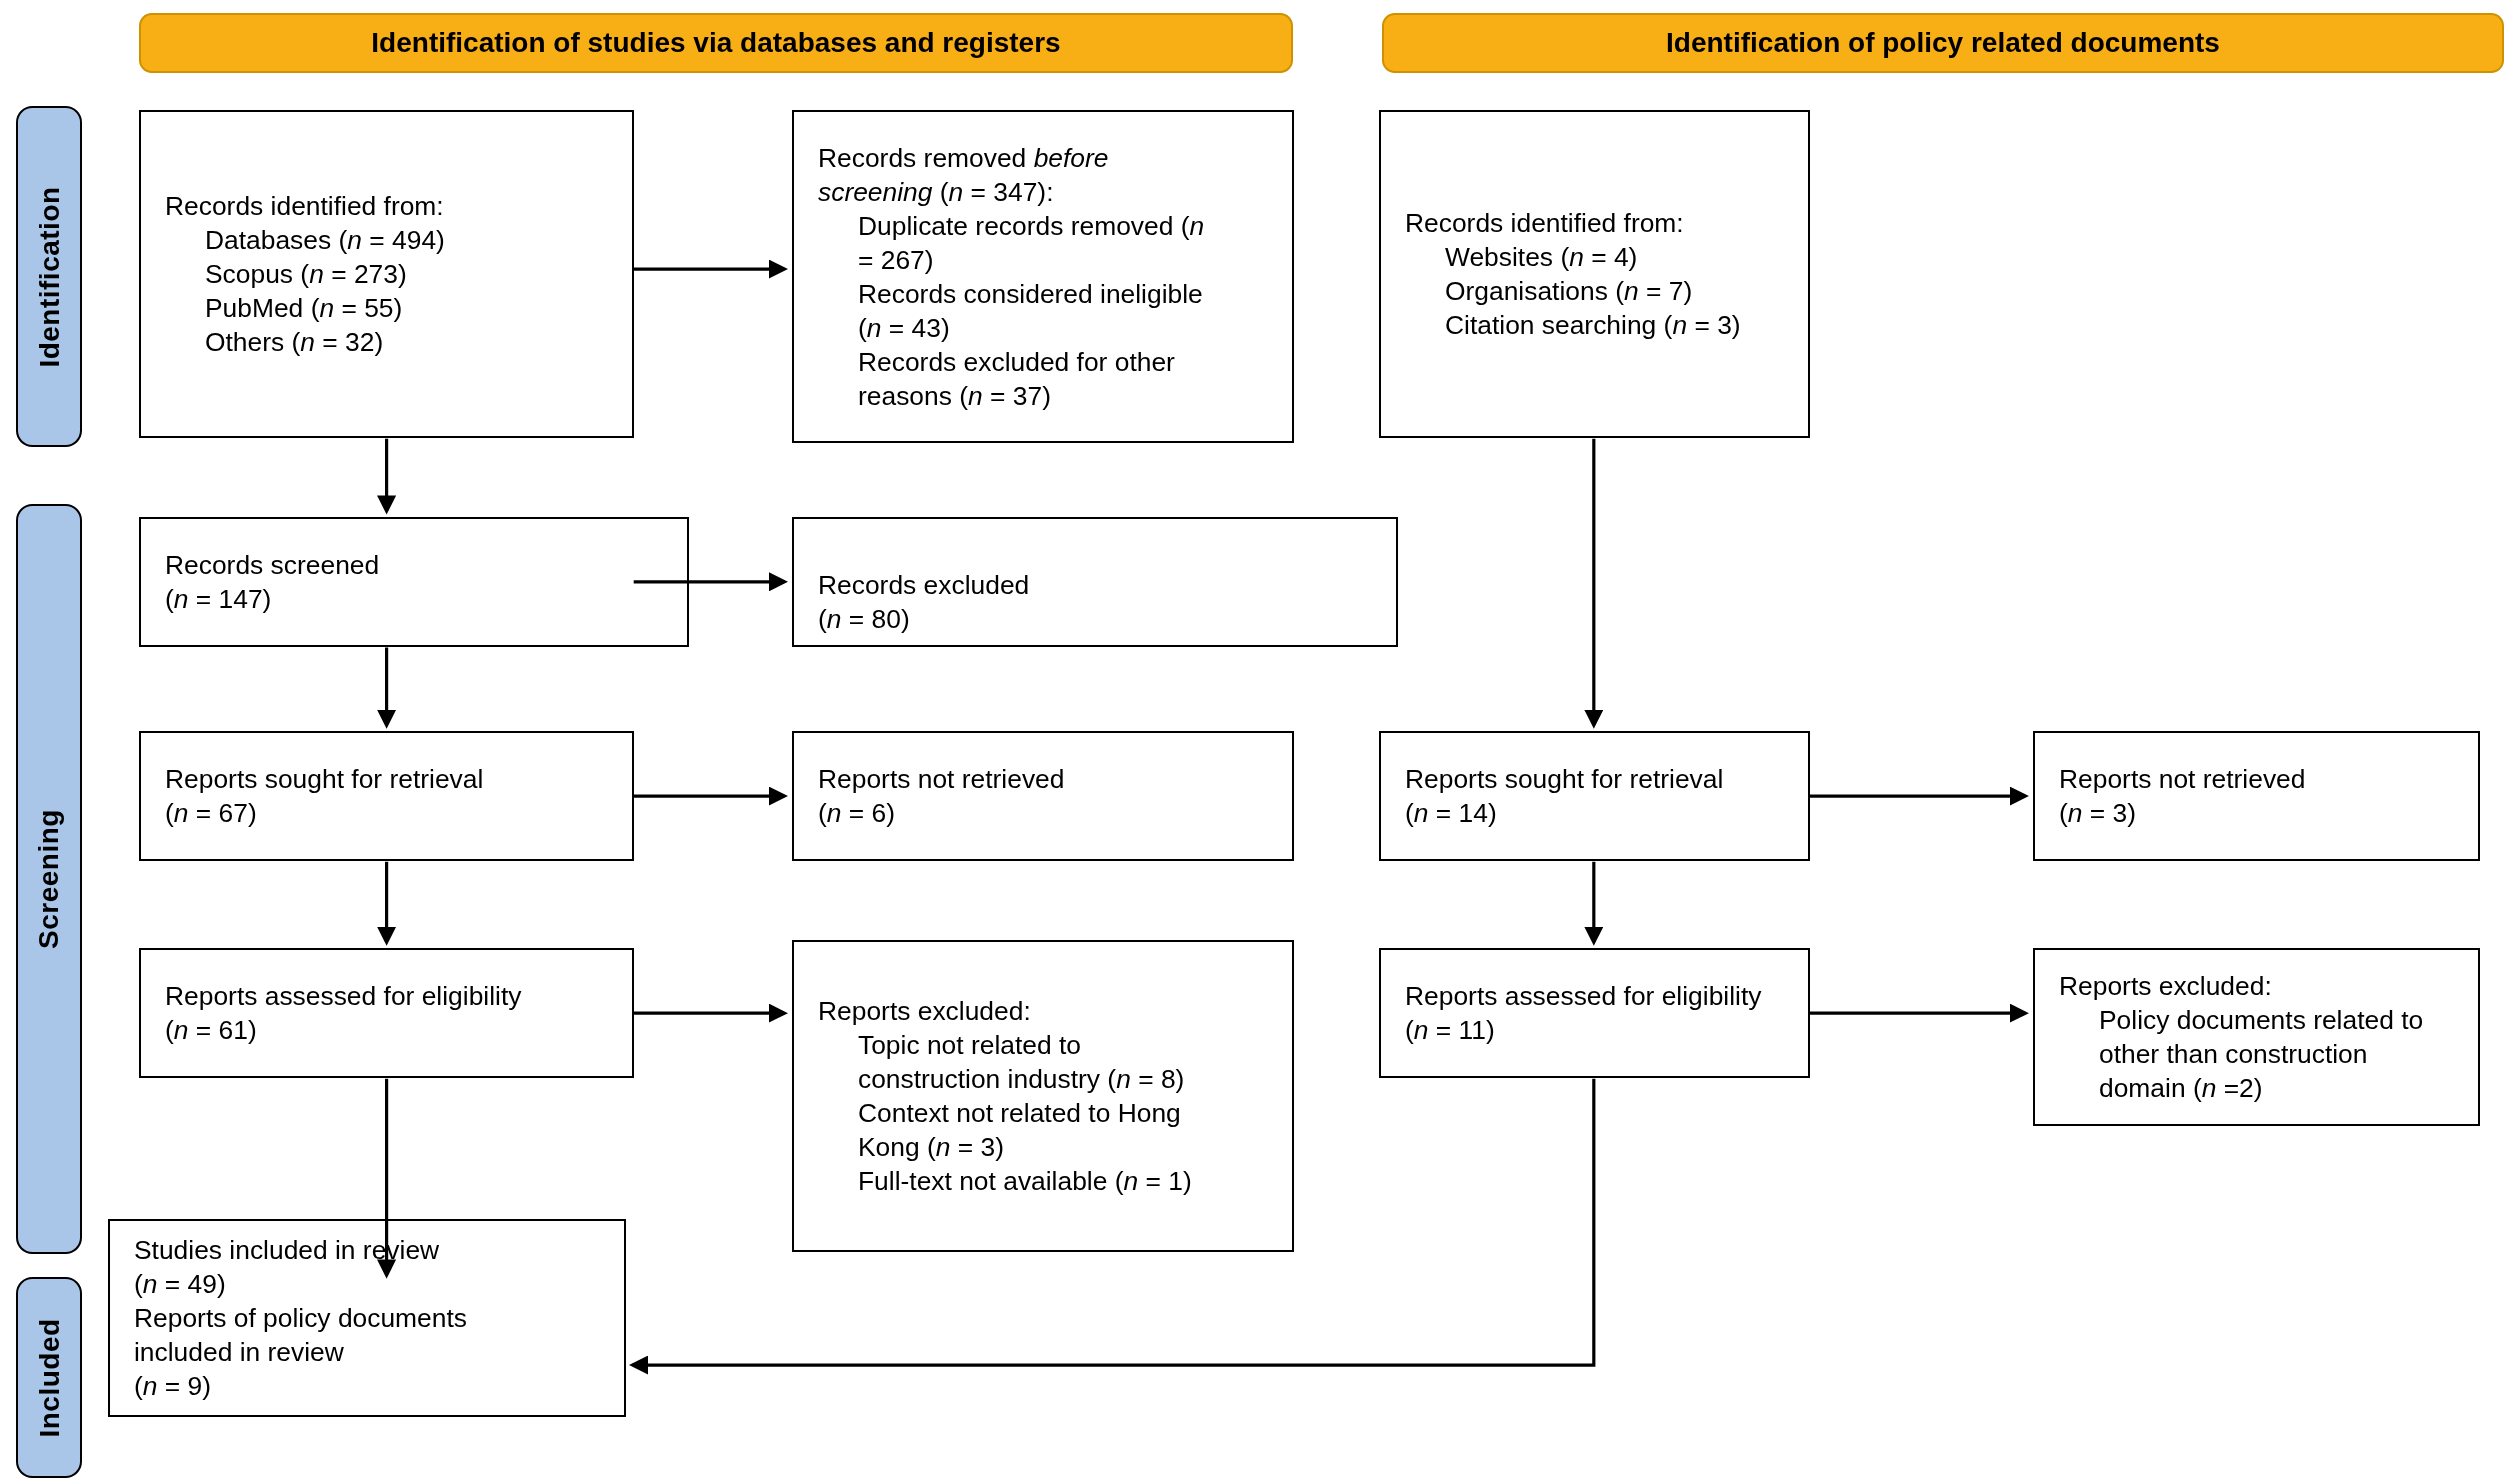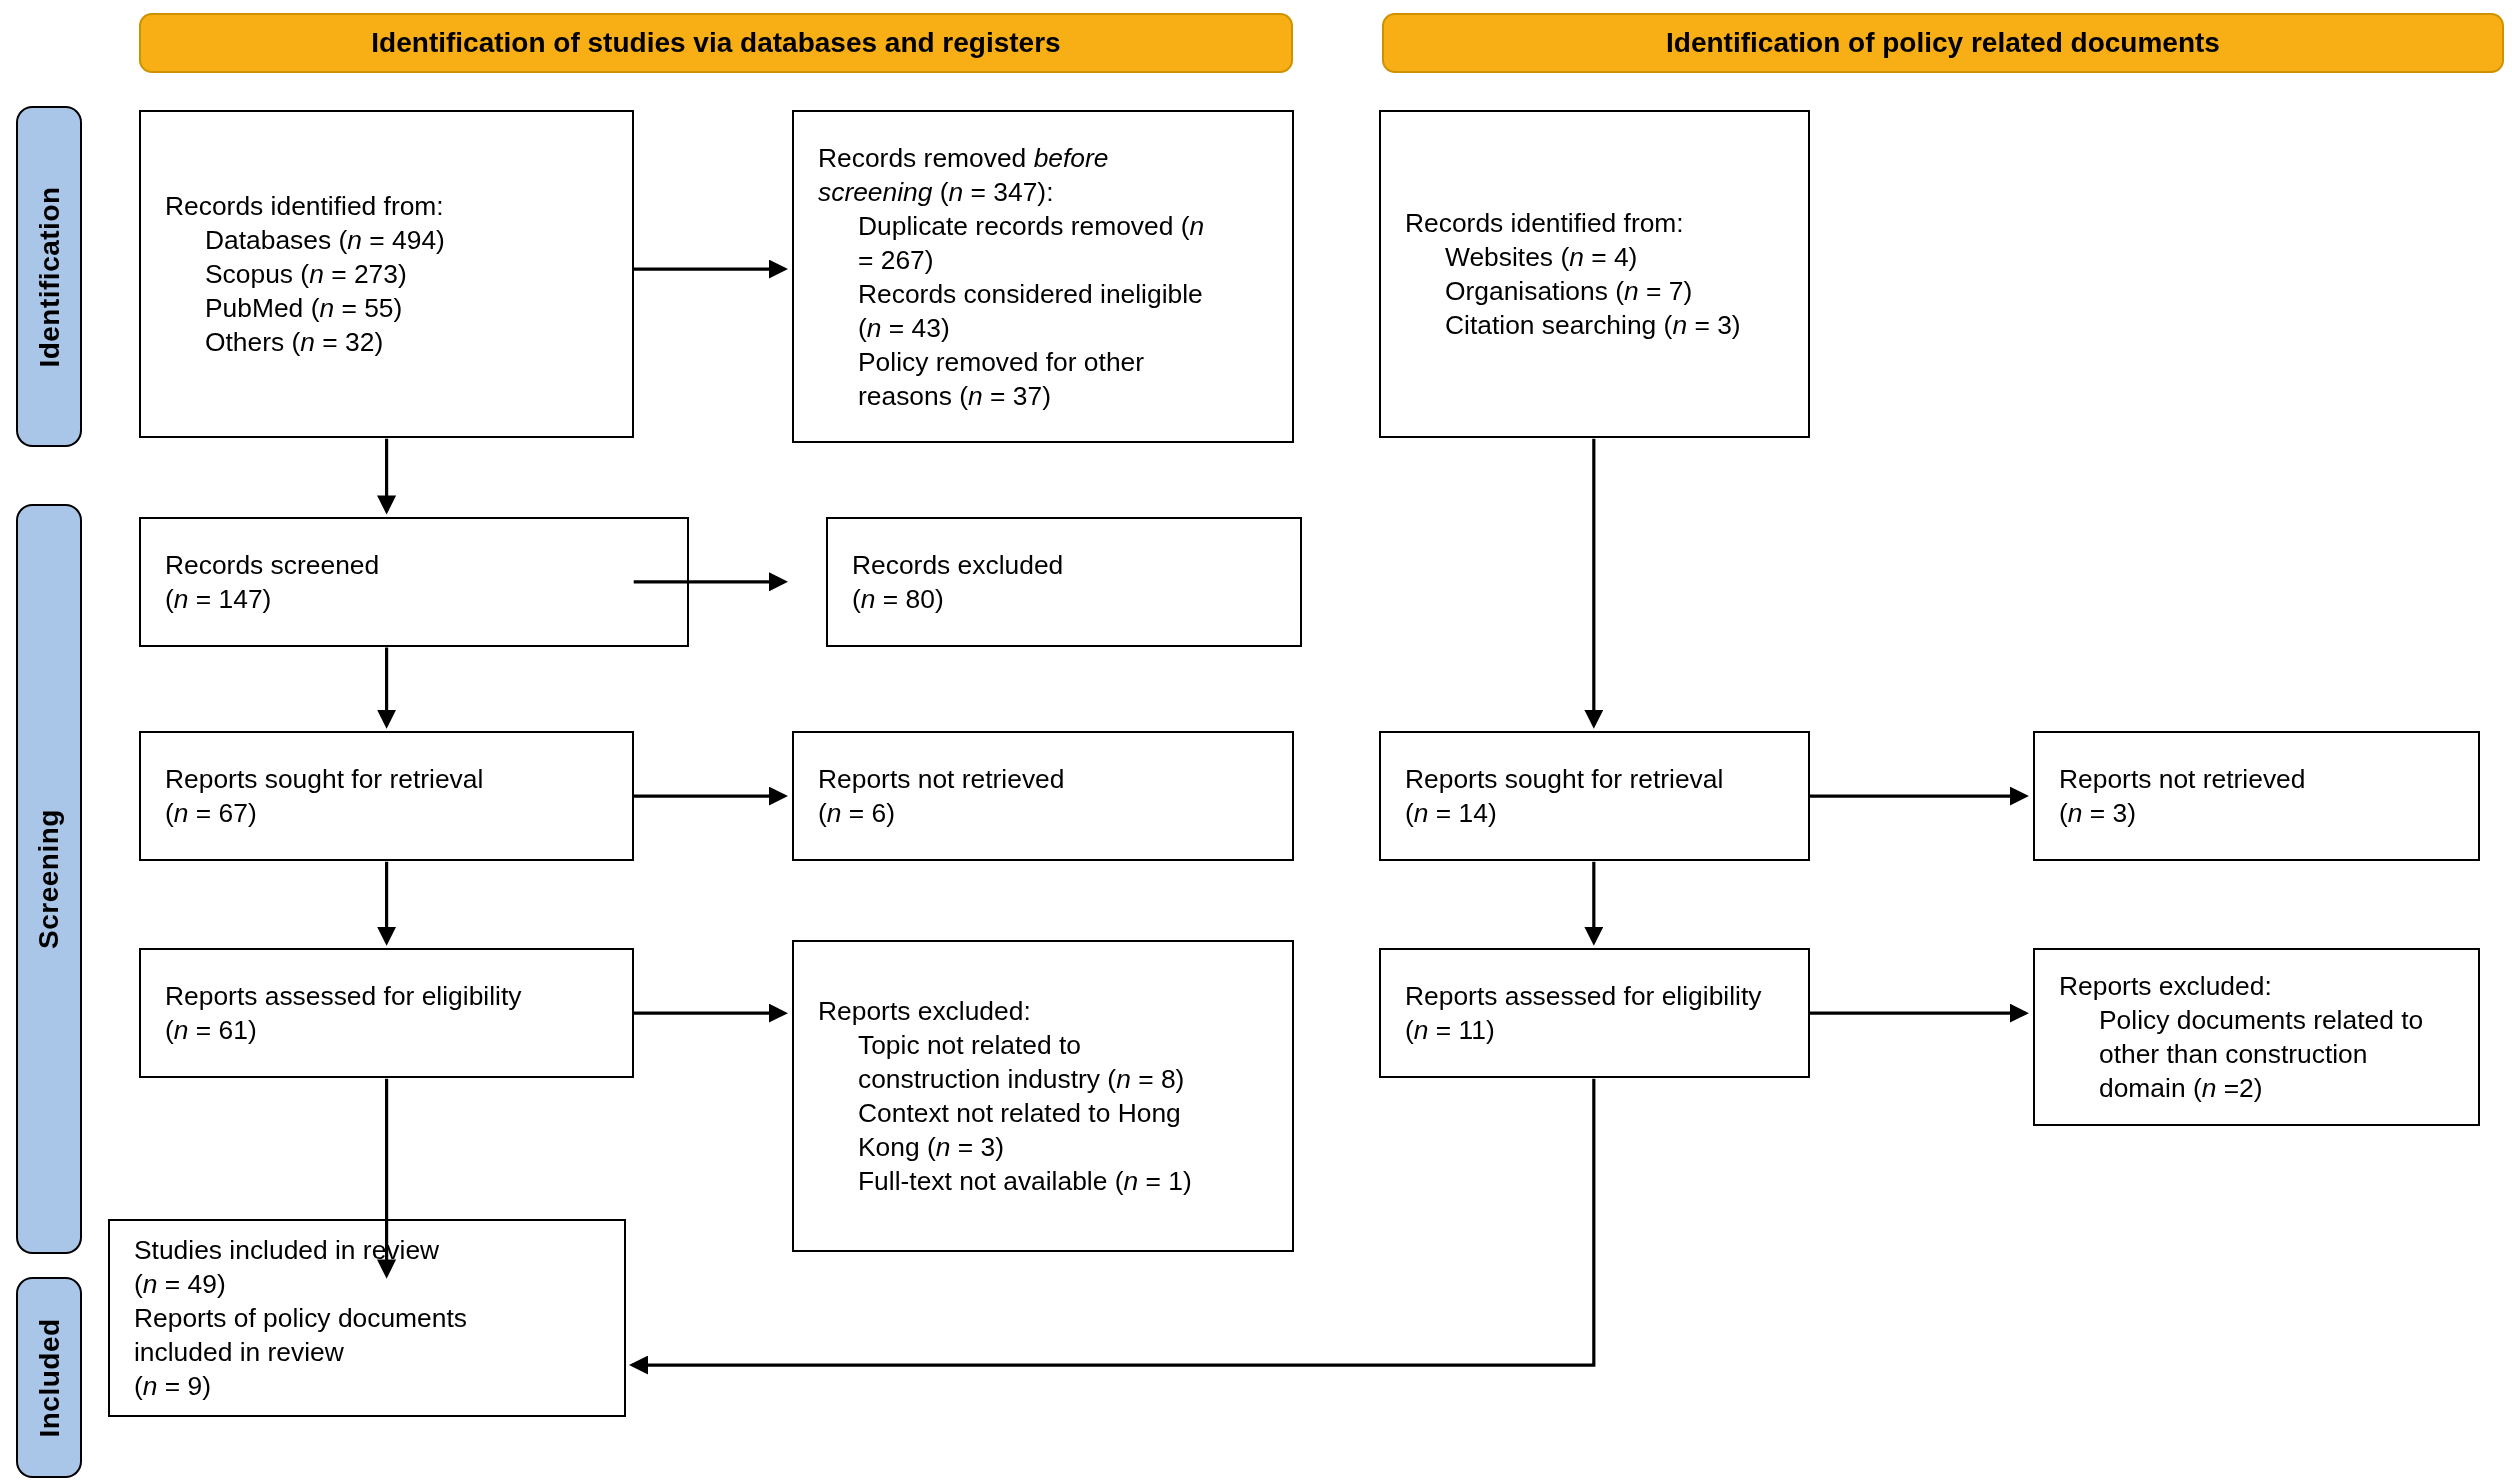--- a/index.html
+++ b/index.html
@@ -58,35 +58,35 @@
       <div class="line ind-1">PubMed (<i>n</i> = 55)</div>
       <div class="line ind-1">Others (<i>n</i> = 32)</div>
     </div>
   <div class="box" style="left:792px;top:110px;width:502px;height:333px;">
       <div class="line ind-0">Records removed <i>before</i></div>
       <div class="line ind-0"><i>screening</i> (<i>n</i> = 347):</div>
       <div class="line ind-1">Duplicate records removed (<i>n</i></div>
       <div class="line ind-1">= 267)</div>
       <div class="line ind-1">Records considered ineligible</div>
       <div class="line ind-1">(<i>n</i> = 43)</div>
-      <div class="line ind-1">Policy removed for other</div>
+      <div class="line ind-1">Records excluded for other</div>
       <div class="line ind-1">reasons (<i>n</i> = 37)</div>
     </div>
   <div class="box" style="left:1379px;top:110px;width:431px;height:328px;">
       <div class="line ind-0">Records identified from:</div>
       <div class="line ind-1">Websites (<i>n</i> = 4)</div>
       <div class="line ind-1">Organisations (<i>n</i> = 7)</div>
       <div class="line ind-1">Citation searching (<i>n</i> = 3)</div>
     </div>
 
   <div class="box" style="left:139px;top:517px;width:550px;height:130px;">
       <div class="line ind-0">Records screened</div>
       <div class="line ind-0">(<i>n</i> = 147)</div>
     </div>
-  <div class="box" style="left:826px;top:517px;width:476px;height:130px;">
+  <div class="box" style="left:792px;top:517px;width:606px;height:130px;justify-content:flex-end;">
       <div class="line ind-0">Records excluded</div>
       <div class="line ind-0">(<i>n</i> = 80)</div>
     </div>
 
   <div class="box" style="left:139px;top:731px;width:495px;height:130px;">
       <div class="line ind-0">Reports sought for retrieval</div>
       <div class="line ind-0">(<i>n</i> = 67)</div>
     </div>
   <div class="box" style="left:792px;top:731px;width:502px;height:130px;">
       <div class="line ind-0">Reports not retrieved</div>

